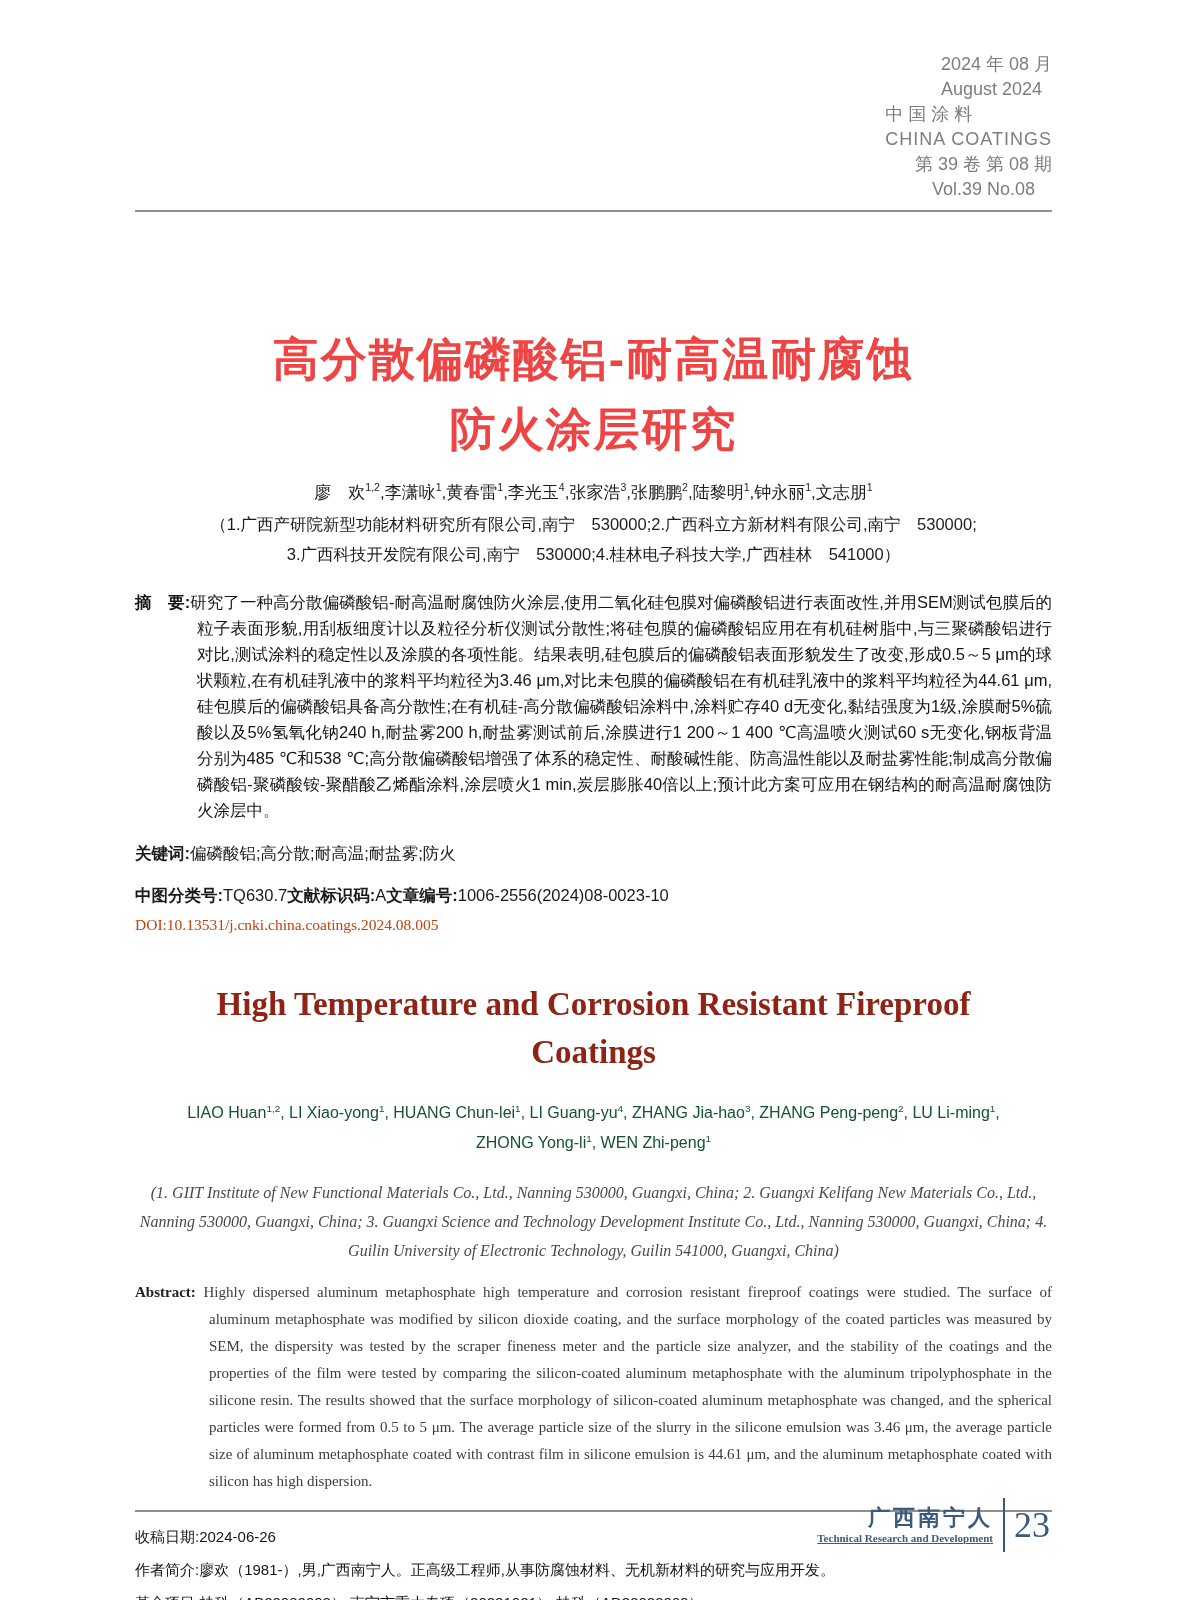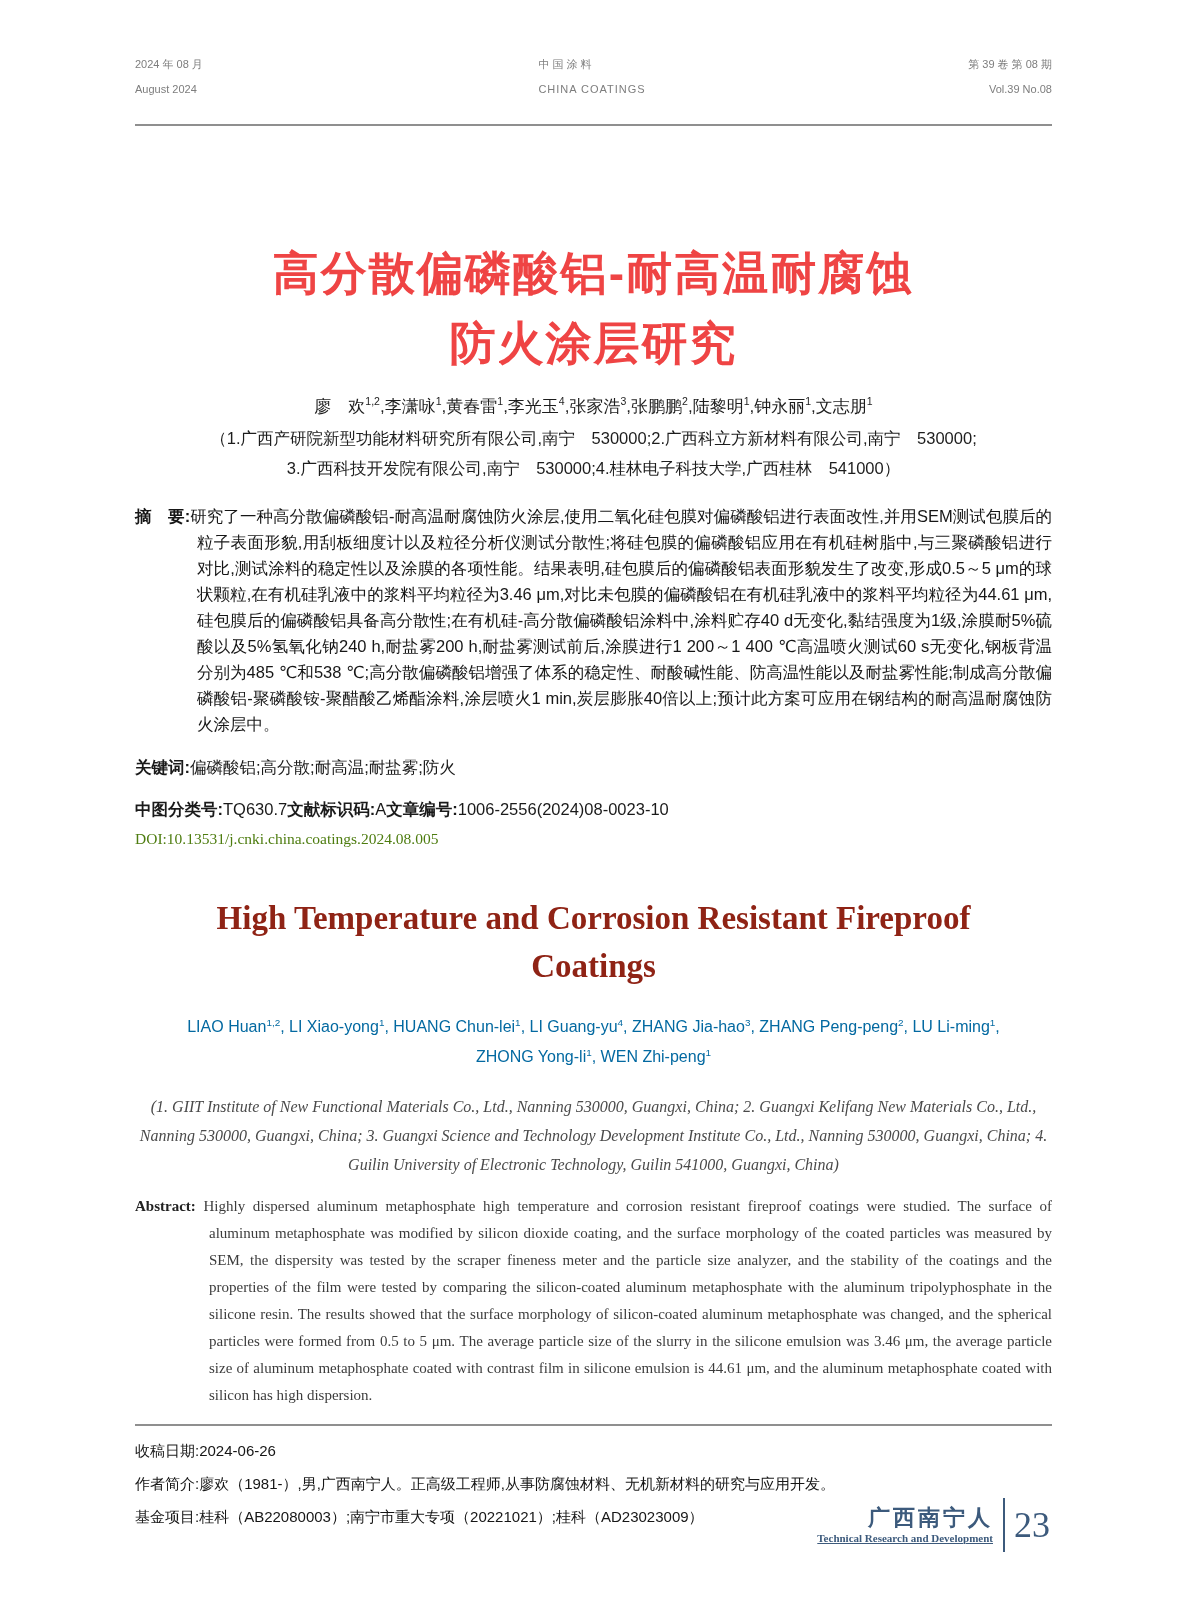--- a/index.html
+++ b/index.html
@@ -6,28 +6,28 @@
   body {
     width:1187px; height:1600px; background:#ffffff; overflow:hidden;
     position:relative; color:#1a1a1a;
     font-family:"Liberation Sans","DejaVu Sans",sans-serif;
   }
   .content { padding:0 135px; }
 
   
   .page-header {
     display:flex; justify-content:space-between; align-items:flex-end;
-    padding-top:52px; padding-bottom:22px;
+    padding-top:52px; padding-bottom:8px;
     border-bottom:2px solid #8f8f8f;
-    color:#7d7d7d; font-size:11px; line-height:25px;
+    color:#7d7d7d; font-size:18px; line-height:25px;flex-direction:column;
   }
   .h-col { white-space:nowrap; }
   .h-center { text-align:left;margin-left:13px; }
   .h-center .en { letter-spacing:1px; }
-  .h-right { text-align:right; }
+  .h-right { text-align:center; }
 
   
   .title-cn {
     margin-top:112px; text-align:center;
     color:#ef4444; font-weight:bold; font-size:46px; line-height:70px;
     letter-spacing:2px;
   }
   .authors-cn { margin-top:18px; text-align:center; font-size:17px; line-height:22px; color:#1d1d1d; }
   sup { font-size:62%; line-height:0; vertical-align:super; }
   .affil-cn { margin-top:5px; text-align:center; font-size:16.5px; line-height:30px; color:#1d1d1d; }
@@ -35,29 +35,29 @@
   
   .abstract-cn {
     margin-top:20px; font-size:16.5px; line-height:26px;
     text-align:justify; padding-left:62px; text-indent:-62px; color:#161616;
   }
   .abstract-cn .label { font-weight:bold; }
   .keywords { margin-top:6px; font-size:16.5px; line-height:26px; }
   .keywords .label { font-weight:bold; }
   .meta-row { margin-top:10px; display:flex; justify-content:flex-start; font-size:16.5px; line-height:26px; }
   .meta-row .label { font-weight:bold; }
-  .doi { margin-top:8px; font-family:"Liberation Serif","DejaVu Serif",serif; font-size:15.5px; color:#4d7c0f; }
+  .doi { margin-top:8px; font-family:"Liberation Serif","DejaVu Serif",serif; font-size:15.5px; color:#c2410c; }
 
   
   .title-en {
     margin-top:46px; text-align:center; color:#8f2315;
     font-family:"Liberation Serif","DejaVu Serif",serif;
     font-weight:bold; font-size:33px; line-height:48px;
   }
-  .authors-en { margin-top:22px; text-align:center; font-size:16px; line-height:30px; color:#0369a1; }
+  .authors-en { margin-top:22px; text-align:center; font-size:16px; line-height:30px; color:#14532d; }
   .affil-en {
     margin-top:20px; text-align:center;
     font-family:"Liberation Serif","DejaVu Serif",serif; font-style:italic;
     font-size:16px; line-height:29px; color:#4a4a4a;
   }
 
   
   .abstract-en {
     margin-top:14px; font-family:"Liberation Serif","DejaVu Serif",serif;
     font-size:15px; line-height:27px; text-align:justify;

